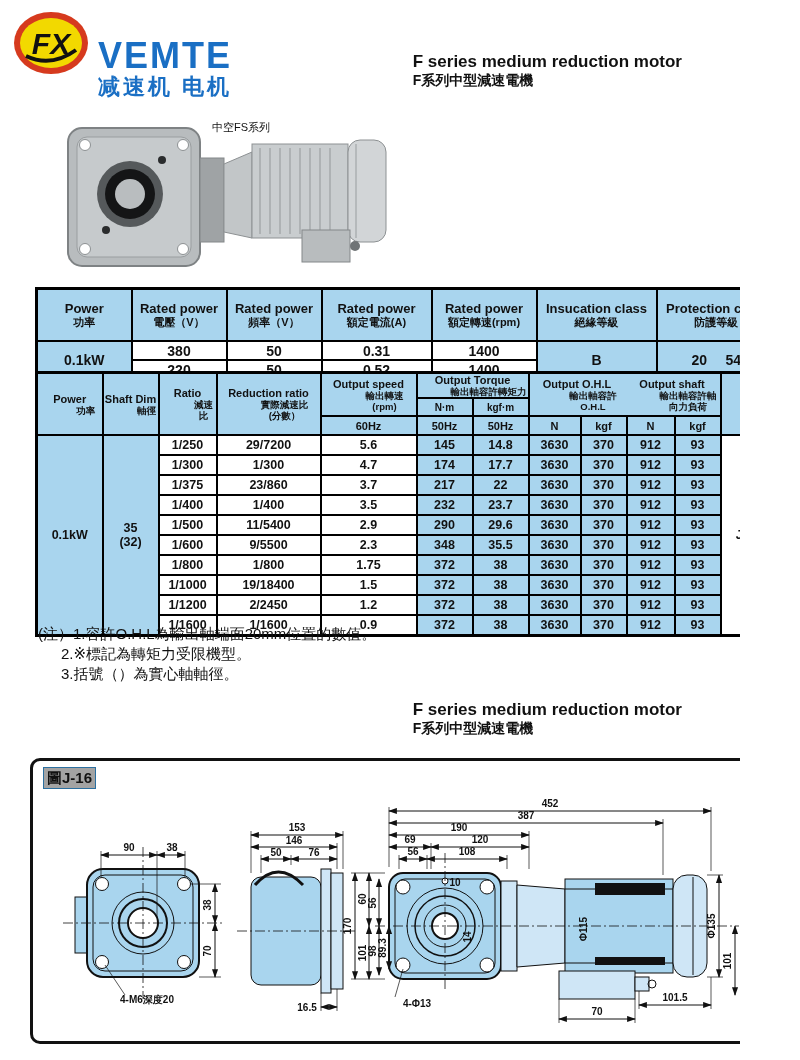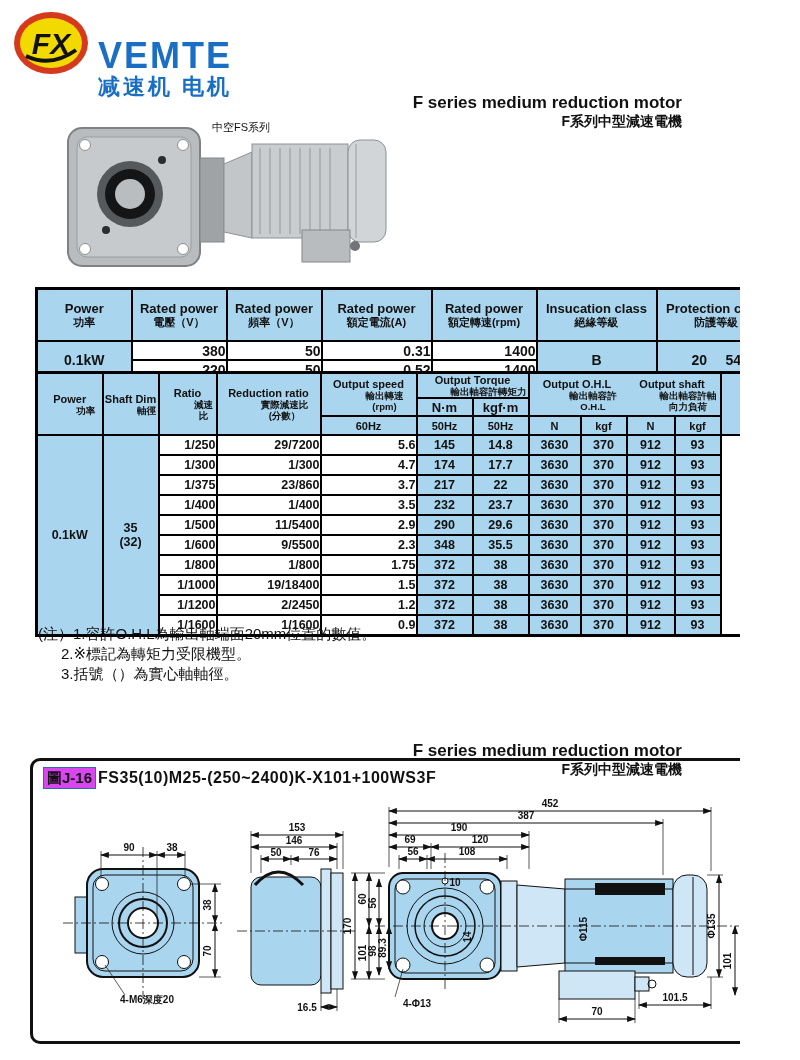--- a/index.html
+++ b/index.html
@@ -3,54 +3,54 @@
 <meta charset="utf-8">
 <style>
   html,body{margin:0;padding:0;background:#fff;}
   .page{position:relative;width:740px;height:1060px;background:#fff;overflow:hidden;
         font-family:"Liberation Sans","DejaVu Sans",sans-serif;color:#111;}
   
   .brand{position:absolute;left:12px;top:10px;display:flex;align-items:flex-start;}
   .brand-text{margin-left:8px;}
   .brand-name{font-size:36px;font-weight:bold;color:#1a6fc4;letter-spacing:2px;line-height:36px;margin-top:28px;}
   .brand-sub{font-size:22px;font-weight:bold;color:#1a6fc4;letter-spacing:3px;line-height:26px;}
-  .doc-title{position:absolute;right:58px;text-align:right;margin-top:41px;}
+  .doc-title{position:absolute;right:58px;text-align:left;}
   .doc-title .en{font-size:17px;font-weight:bold;line-height:20px;}
   .doc-title .zh{font-size:14px;font-weight:bold;line-height:17px;}
   .t1{top:52px;} .t2{top:700px;}
   .series-label{position:absolute;left:212px;top:104px;font-size:11px;font-weight:normal;margin-top:16px;}
   
   table{border-collapse:collapse;table-layout:fixed;}
   .ratings,.spec{position:absolute;left:35px;width:740px;border:3px solid #000;}
   .ratings{top:287px;} .spec{top:371px;}
   th,td{border:2px solid #000;text-align:center;vertical-align:middle;padding:0;
         font-weight:bold;background:#a9d5ee;overflow:hidden;}
   .ratings th{height:50px;}
   .ratings td{height:17px;font-size:14px;}
   .ratings .en{display:block;font-size:13px;line-height:15px;}
   .ratings .zh{display:block;font-size:11px;line-height:13px;}
   .spec .en{display:block;font-size:11px;line-height:12px;}
   .spec .zh{display:block;font-size:9.5px;line-height:11px;margin-left:32px;}
-  .spec th.h1{height:34px;} .spec th.hu{height:16px;font-size:13px;}
+  .spec th.h1{height:34px;} .spec th.hu{height:16px;font-size:10px;}
   .spec th.h3{height:17px;font-size:11px;}
   .spec td{height:18px;font-size:12.5px;}
-  td.white,th.white{background:#fff;text-align:right;}
+  td.white,th.white{background:#fff;}
   .ohl-wrap{display:flex;justify-content:space-around;align-items:center;}
   .ohl-wrap>div{flex:1;}
   .cell-pow{font-size:14px;}
   .big{font-size:14px;}
   .prot span{display:inline-block;min-width:34px;}
   
   .notes{position:absolute;left:38px;top:624px;font-size:15px;font-weight:normal;line-height:20px;}
   .notes .n2{margin-left:23px;}
   
   .draw-box{position:absolute;left:30px;top:758px;width:727px;height:280px;
             border:3px solid #111;border-radius:10px;}
   .draw-title{position:absolute;left:10px;top:6px;display:flex;align-items:center;}
-  .draw-ref{background:#d946ef;border:1px solid #2a6fa0;font-size:15px;font-weight:bold;
+  .draw-ref{background:#a3a3a3;border:1px solid #2a6fa0;font-size:15px;font-weight:bold;
             padding:0 3px;line-height:20px;}
   .draw-model{font-size:16px;font-weight:bold;margin-left:2px;letter-spacing:0.5px;}
   svg text{font-family:"Liberation Sans","DejaVu Sans",sans-serif;}
   .dimtx{font-size:10px;font-weight:bold;fill:#111;text-anchor:middle;}
   .dimln{stroke:#111;stroke-width:1;}
   .extln{stroke:#111;stroke-width:0.7;}
   .cl{stroke:#111;stroke-width:0.8;stroke-dasharray:10 3 2 3;}
   .outl{stroke:#111;fill:#a9d5ee;}
   .outl2{stroke:#111;fill:#cfe6f6;}
 </style>
@@ -367,21 +367,20 @@
   </div>
 
   <div class="doc-title t2">
     <div class="en">F series medium reduction motor</div>
     <div class="zh">F系列中型減速電機</div>
   </div>
 
   <div class="draw-box">
     <div class="draw-title">
       <span class="draw-ref">圖J-16</span>
-      <span class="draw-model">FS35(10)M25-(250~2400)K-X101+100WS3F</span>
     </div>
 
     <svg style="position:absolute;left:2px;top:28px;" width="721" height="248" viewBox="0 0 721 248">
       <defs>
         <marker id="ar" viewBox="0 0 10 8" markerWidth="9" markerHeight="7" refX="9" refY="4" orient="auto-start-reverse">
             <path d="M0,0.5 L10,4 L0,7.5 Z" fill="#111"></path>
           </marker>
       </defs>
 
       <g>

